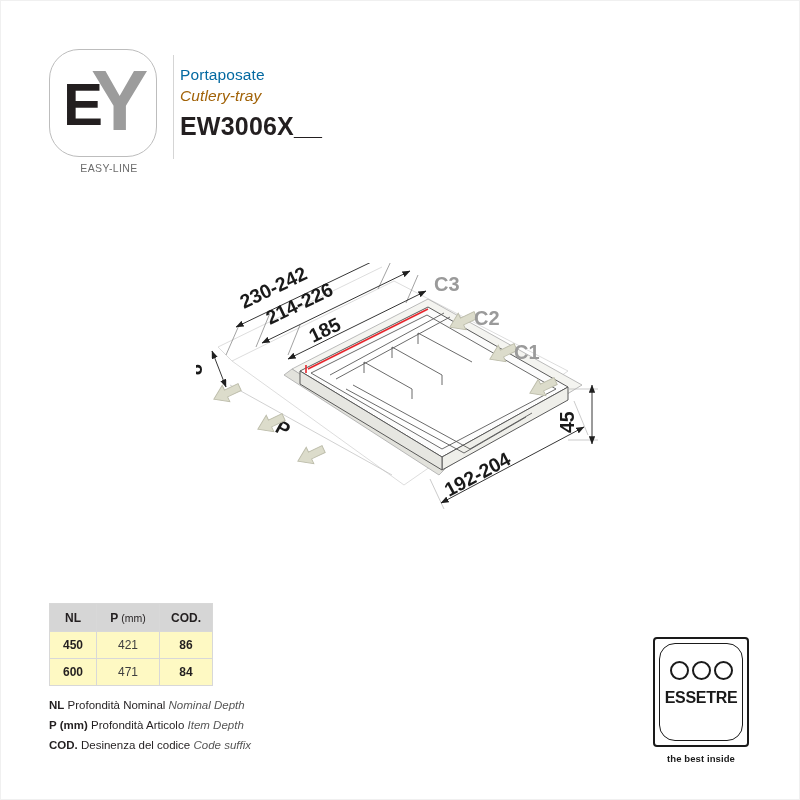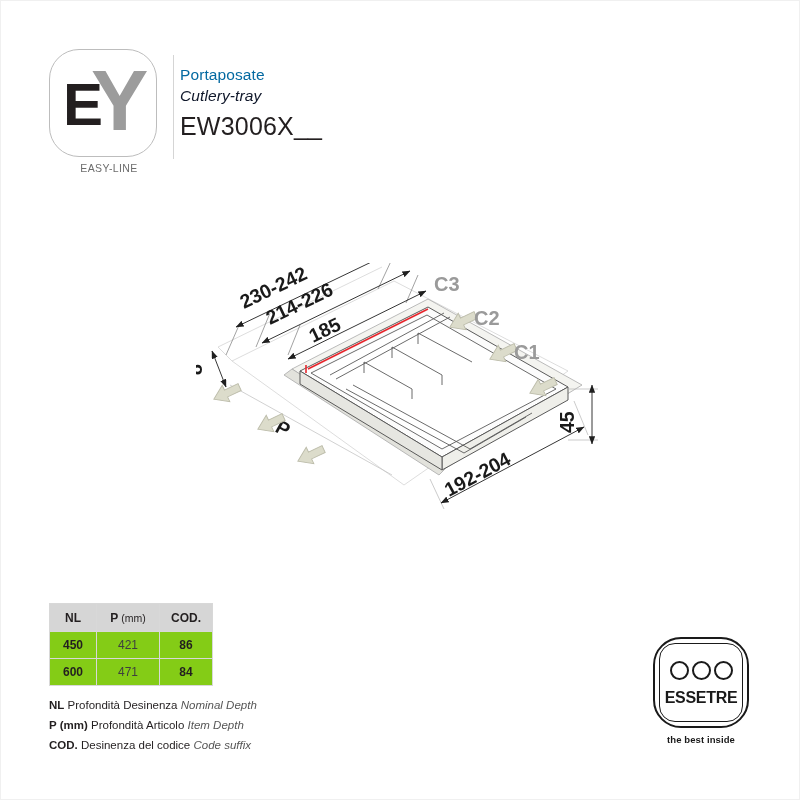--- a/index.html
+++ b/index.html
@@ -97,29 +97,29 @@
     width: 215px;
   }
   #title-it {
     font-size: 15.5px;
     color: #0369a1;
     line-height: 21px;
     letter-spacing: 0.1px;
   }
   #title-en {
     font-size: 15.5px;
-    color: #0f172a;
+    color: #a16207;
     font-style: italic;
     line-height: 21px;
     letter-spacing: 0.1px;
   }
   #product-code {
     margin-top: 6px;
     font-size: 25px;
-    font-weight: normal;
+    font-weight: bold;
     color: #231f20;
     letter-spacing: 0.2px;
     white-space: pre;
   }
 
   
   #drawing {
     position: absolute;
     left: 195px;
     top: 262px;
@@ -142,21 +142,21 @@
     box-sizing: border-box;
   }
   #spec-table th {
     background: #d6d6d6;
     color: #231f20;
     font-weight: bold;
     height: 28px;
     font-size: 12px;
   }
   #spec-table td {
-    background: #84cc16;
+    background: #fef9c3;
     height: 27px;
   }
   #spec-table .col-nl { width: 47px; }
   #spec-table .col-p  { width: 63px; }
   #spec-table .col-cod{ width: 53px; }
   #spec-table td.v-nl  { font-weight: bold; }
   #spec-table td.v-p   { font-weight: normal; color: #3f3f3f; }
   #spec-table td.v-cod { font-weight: bold; }
   #spec-table th .unit { font-weight: normal; font-size: 10.5px; }
 
@@ -178,23 +178,23 @@
   
   #essetre {
     position: absolute;
     left: 652px;
     top: 636px;
     width: 100px;
   }
   #essetre .badge {
     position: relative;
     width: 96px;
-    height: 91px;
+    height: 110px;
     border: 2px solid #1a1a1a;
-    border-radius: 28px;
+    border-radius: 4px;
     box-sizing: border-box;
   }
   #essetre .badge-inner {
     position: absolute;
     left: 4px; top: 4px;
     right: 4px; bottom: 4px;
     border: 1.5px solid #1a1a1a;
     border-radius: 16px;
   }
   #essetre .dots {
@@ -412,21 +412,21 @@
         <td class="v-nl">600</td>
         <td class="v-p">471</td>
         <td class="v-cod">84</td>
       </tr>
     </tbody>
   </table>
 
   <div id="legend">
     <div class="row">
       <span class="k">NL</span>
-      <span class="d">Profondità Desinenza</span>
+      <span class="d">Profondità Nominal</span>
       <span class="e">Nominal Depth</span>
     </div>
     <div class="row">
       <span class="k">P (mm)</span>
       <span class="d">Profondità Articolo</span>
       <span class="e">Item Depth</span>
     </div>
     <div class="row">
       <span class="k">COD.</span>
       <span class="d">Desinenza del codice</span>

